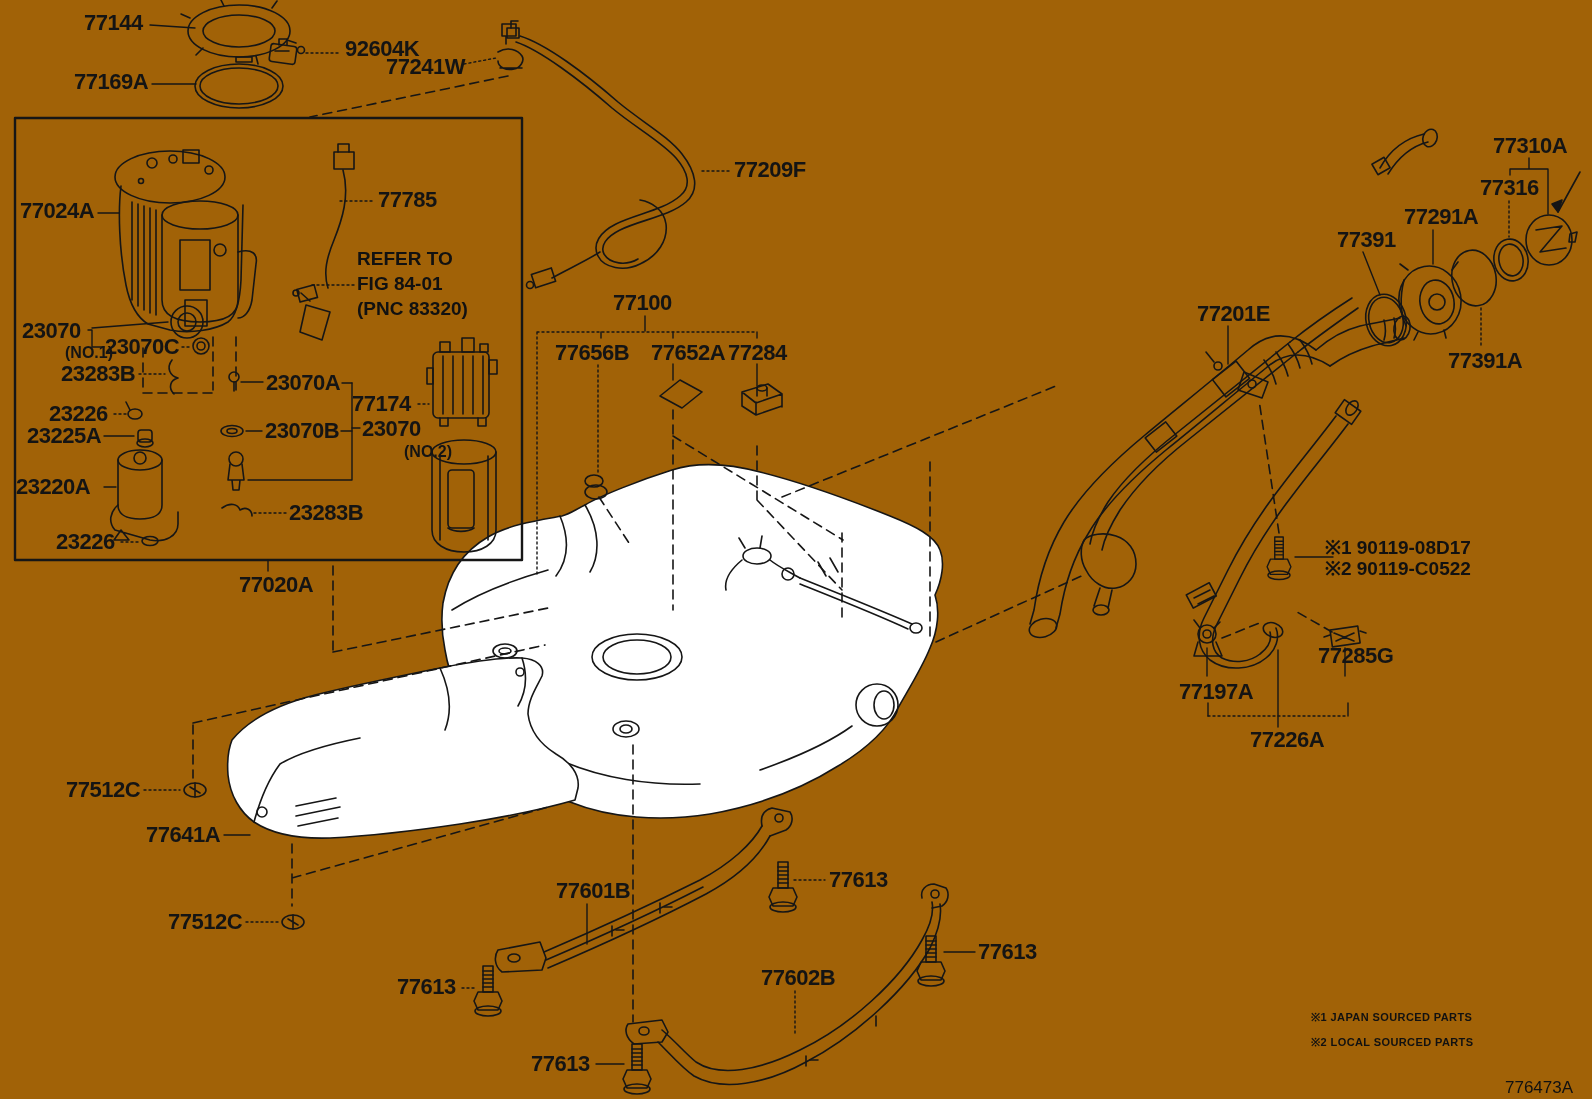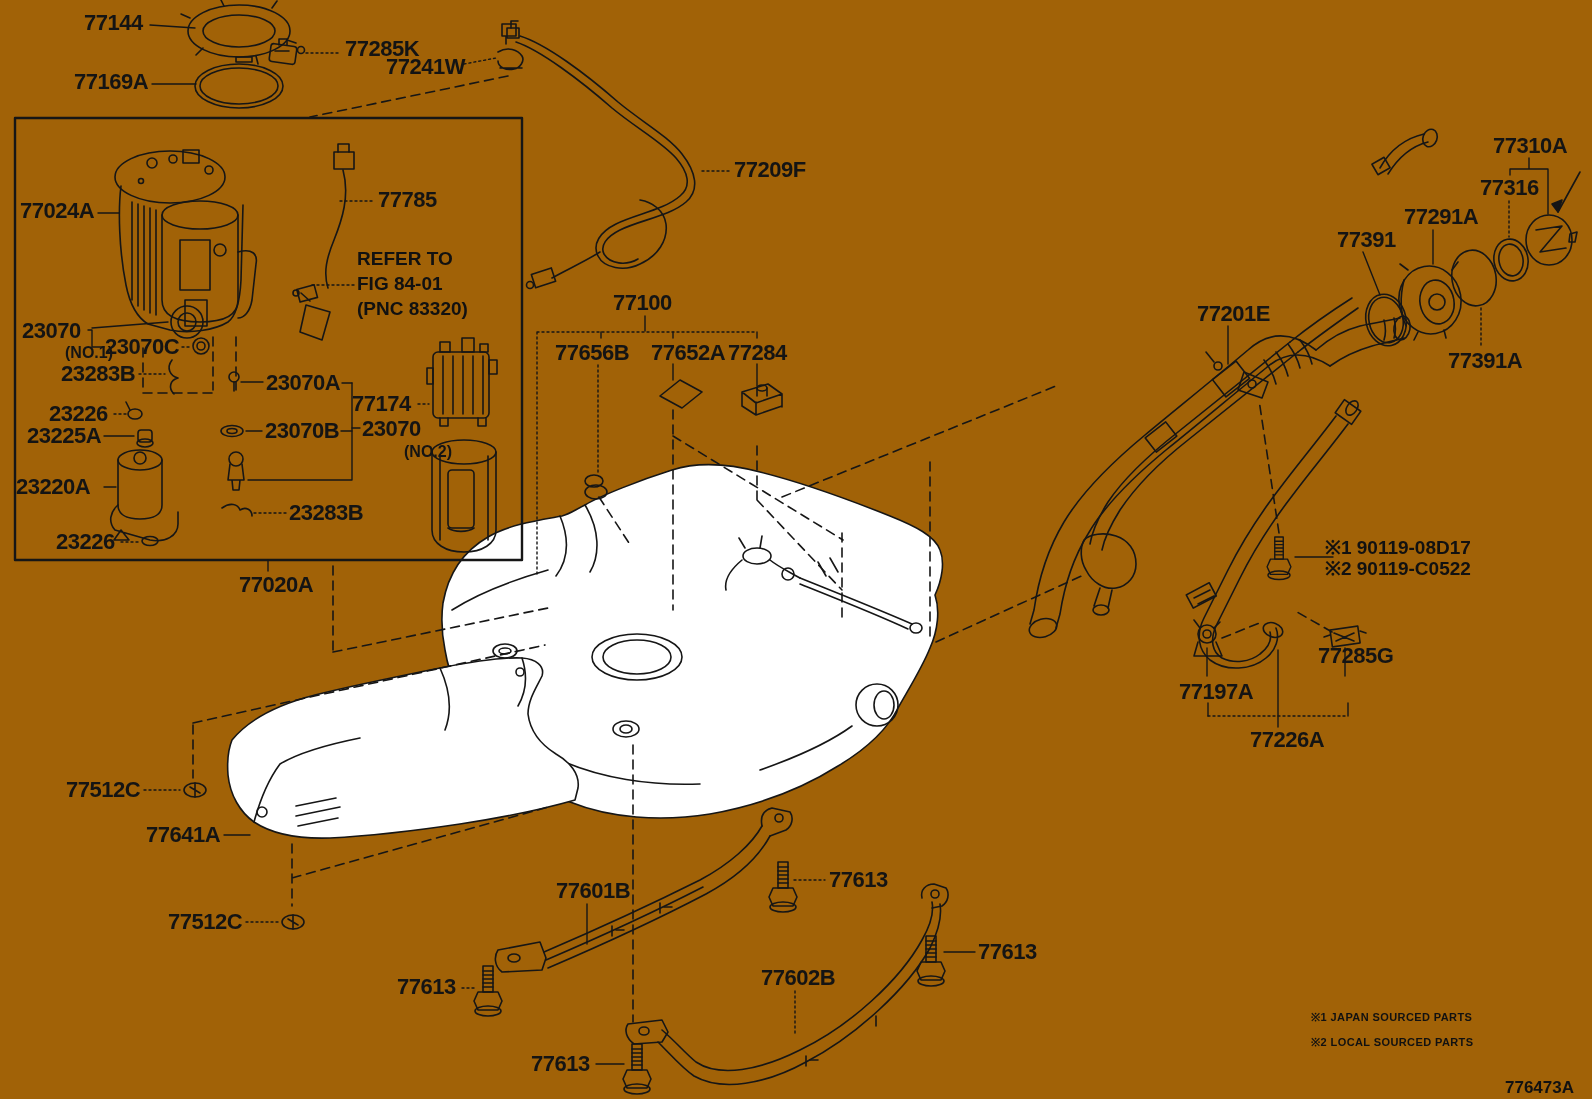--- a/index.html
+++ b/index.html
@@ -5,21 +5,21 @@
   html,body{margin:0;padding:0;background:#fff;}
   .stage{position:relative;width:1592px;height:1099px;background:#a16207;overflow:hidden;
          font-family:"Liberation Sans",sans-serif;color:#111;}
   .art{position:absolute;left:0;top:0;}
   .plabel{position:absolute;font-weight:700;font-size:22px;line-height:1;letter-spacing:-0.5px;
           white-space:nowrap;color:#141414;}
   .plabel.sm{font-size:16px;letter-spacing:0;margin-left:40px;}
   .refnote{position:absolute;font-weight:700;font-size:19px;line-height:1;letter-spacing:0;white-space:nowrap;}
   .fastnote{position:absolute;font-weight:700;font-size:19px;line-height:1;white-space:nowrap;}
   .footnote{position:absolute;font-weight:700;font-size:11px;letter-spacing:0.4px;white-space:nowrap;}
-  .figcode{position:absolute;font-weight:700;font-size:17px;white-space:nowrap;}
+  .figcode{position:absolute;font-weight:400;font-size:17px;white-space:nowrap;}
 </style>
 </head>
 <body>
 
 <div class="stage">
 
 <svg class="art" width="1592" height="1099" viewBox="0 0 1592 1099">
   <defs>
     <g id="bolt" stroke="#161616" fill="none" stroke-width="1.6">
       <path d="M-5,0 h10 v26 h-10 z"></path>
@@ -306,21 +306,21 @@
       <path d="M1222,638 L1262,622 M1332,632 L1297,612"></path>
       <path d="M193,723 L545,645 M193,725 V778"></path>
       <path d="M292,844 V906 M292,878 L552,806"></path>
       <path d="M633,745 V1022"></path>
     </g>
   </g>
 </svg>
 
 <div class="plabel" style="left:84px;top:12px">77144</div>
 <div class="plabel" style="left:74px;top:71px">77169A</div>
-<div class="plabel" style="left:345px;top:38px">77285K</div>
+<div class="plabel" style="left:345px;top:38px">92604K</div>
 <div class="plabel" style="left:386px;top:56px">77241W</div>
 <div class="plabel" style="left:734px;top:159px">77209F</div>
 <div class="plabel" style="left:20px;top:200px">77024A</div>
 <div class="plabel" style="left:378px;top:189px">77785</div>
 
 <div class="refnote" style="left:357px;top:249px">REFER TO</div>
 <div class="refnote" style="left:357px;top:274px">FIG 84-01</div>
 <div class="refnote" style="left:357px;top:299px">(PNC 83320)</div>
 
 <div class="plabel" style="left:22px;top:320px">23070</div>

